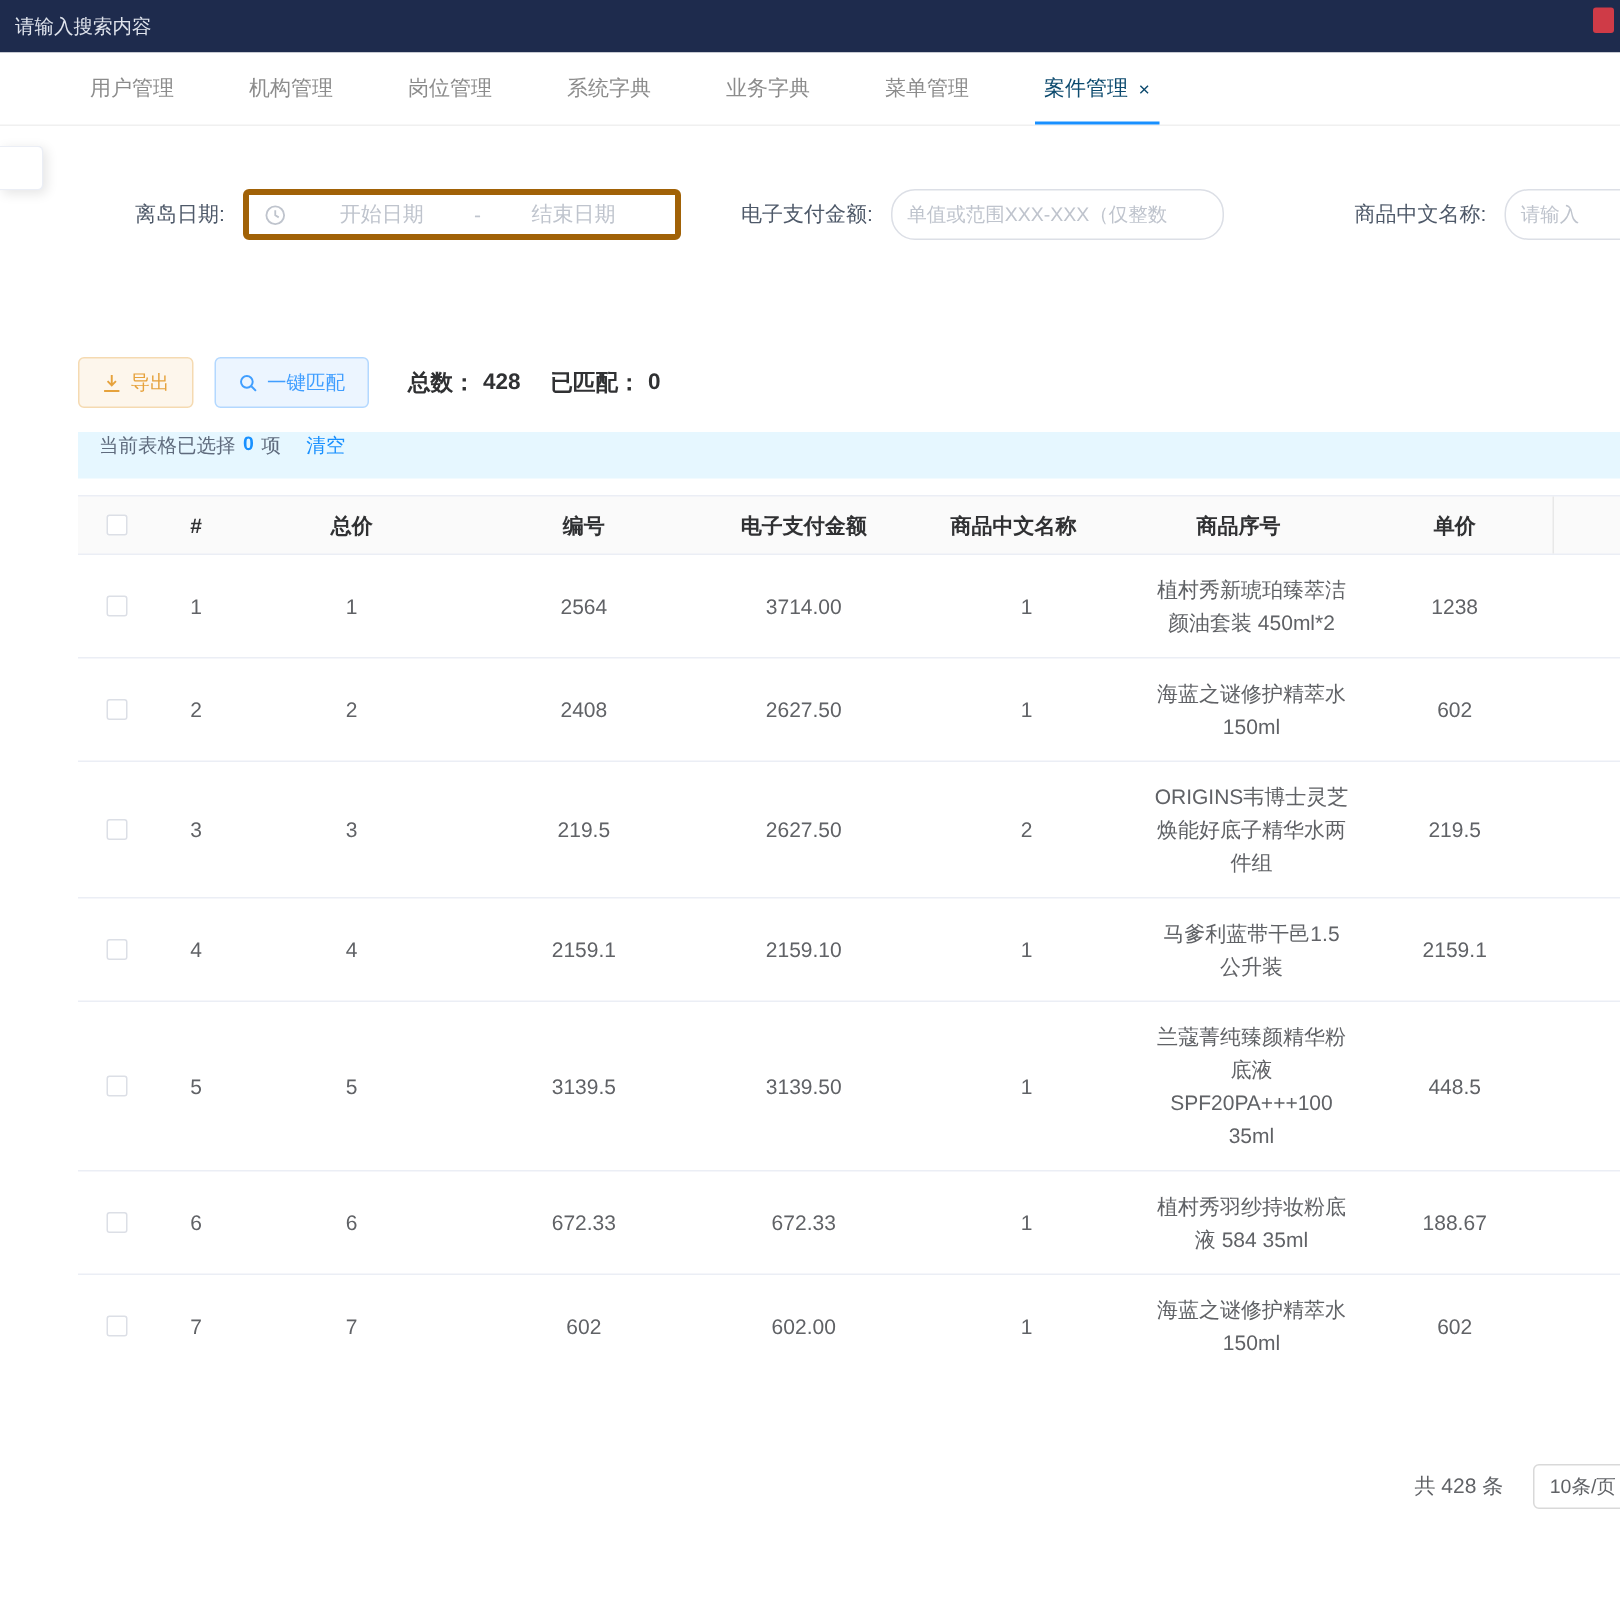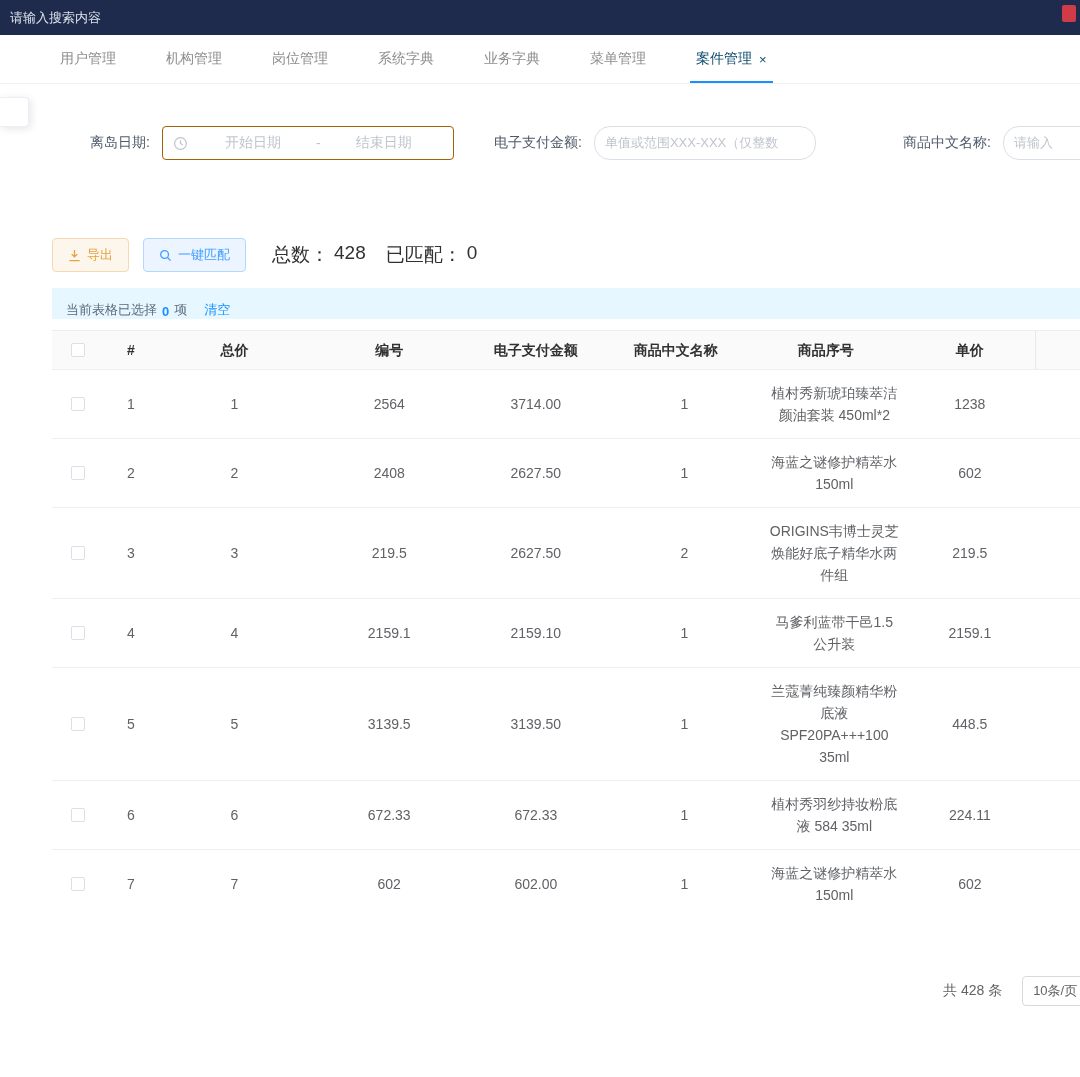--- a/index.html
+++ b/index.html
@@ -22,40 +22,40 @@
   .tab .close { margin-left:7px; font-size:13px; line-height:1; }
 
   
   .side-stub { position:absolute; left:0; top:97px; width:29px; height:30px; background:#fff;
     border:1px solid #ebeef5; border-left:none; border-radius:0 4px 4px 0;
     box-shadow:2px 2px 8px rgba(0,0,0,0.10); }
 
   
   .filter-group { position:absolute; top:126px; display:flex; align-items:center; gap:12px; }
   .filter-label { font-size:14px; color:#4e5969; white-space:nowrap; }
-  .range-picker { width:292px; height:34px; border:1px solid #a16207; border-radius:4px; background:#fff;
+  .range-picker { width:292px; height:34px; border:4px solid #a16207; border-radius:4px; background:#fff;
     display:flex; align-items:center; padding:0 10px; color:#bfc4cd; font-size:14px; }
   .range-picker .ph { flex:1; text-align:center; }
   .range-picker .sep { padding:0 4px; }
   .txt-input { height:34px; border:1px solid #dcdfe6; border-radius:16px; background:#fff;
     display:flex; align-items:center; padding:0 10px; color:#bfc4cd; font-size:13px; overflow:hidden; white-space:nowrap; }
   .icon-clock { width:15px; height:15px; flex:0 0 auto; margin-right:6px; }
 
   
   .toolbar { position:absolute; left:52px; top:238px; display:flex; align-items:center; }
   .btn { height:34px; border-radius:4px; padding:0 15px; font-size:13px; display:inline-flex;
     align-items:center; gap:6px; cursor:pointer; white-space:nowrap; }
   .btn-warn { background:#fdf6ec; border:1px solid #f5dab1; color:#e6a23c; }
   .btn-blue { background:#ecf5ff; border:1px solid #b3d8ff; color:#409eff; margin-left:14px;justify-content:center; }
-  .totals { margin-left:26px; display:flex; align-items:center; gap:20px; font-size:19px; color:#303133; font-weight:400; }
+  .totals { margin-left:26px; display:flex; align-items:center; gap:20px; font-size:15px; color:#303133; font-weight:700; }
   .totals .pair { display:flex; gap:5px; }
 
   
   .sel-bar { position:absolute; left:52px; top:288px; width:1028px; height:31px; background:#e6f7ff;
-    display:flex; align-items:flex-end; padding-left:14px; font-size:13px; color:#5f6b7d; gap:5px; }
+    display:flex; align-items:flex-start; padding-left:14px; font-size:13px; color:#5f6b7d; gap:5px; }
   .sel-bar .cnt { color:#1890ff; font-weight:bold; }
   .sel-bar .clear { color:#1890ff; margin-left:12px; cursor:pointer; }
 
   
   .table-wrap { position:absolute; left:52px; top:330px; width:1041px; height:575px; overflow:hidden; background:#fff; }
   .trow { display:flex; align-items:stretch; border-bottom:1px solid #ebeef5; min-height:67px; }
   .thead { min-height:40px; background:#fafafa; border-top:1px solid #ebeef5; font-weight:bold; color:#303133; }
   .cell { display:flex; align-items:center; justify-content:center; text-align:center;
     padding:12px 6px; font-size:14px; color:#606266; line-height:22px; }
   .thead .cell { padding:8px 6px; color:#303133; }
@@ -238,21 +238,21 @@
   <div class="trow">
     <div class="cell c-check">
           <span class="checkbox"></span>
         </div>
     <div class="cell c-num">6</div>
     <div class="cell c-code">6</div>
     <div class="cell c-total">672.33</div>
     <div class="cell c-pay">672.33</div>
     <div class="cell c-seq">1</div>
     <div class="cell c-name">植村秀羽纱持妆粉底液 584 35ml</div>
-    <div class="cell c-unit">224.11</div>
+    <div class="cell c-unit">188.67</div>
     <div class="cell c-extra"></div>
   </div>
 
   <div class="trow">
     <div class="cell c-check">
           <span class="checkbox"></span>
         </div>
     <div class="cell c-num">7</div>
     <div class="cell c-code">7</div>
     <div class="cell c-total">602</div>

